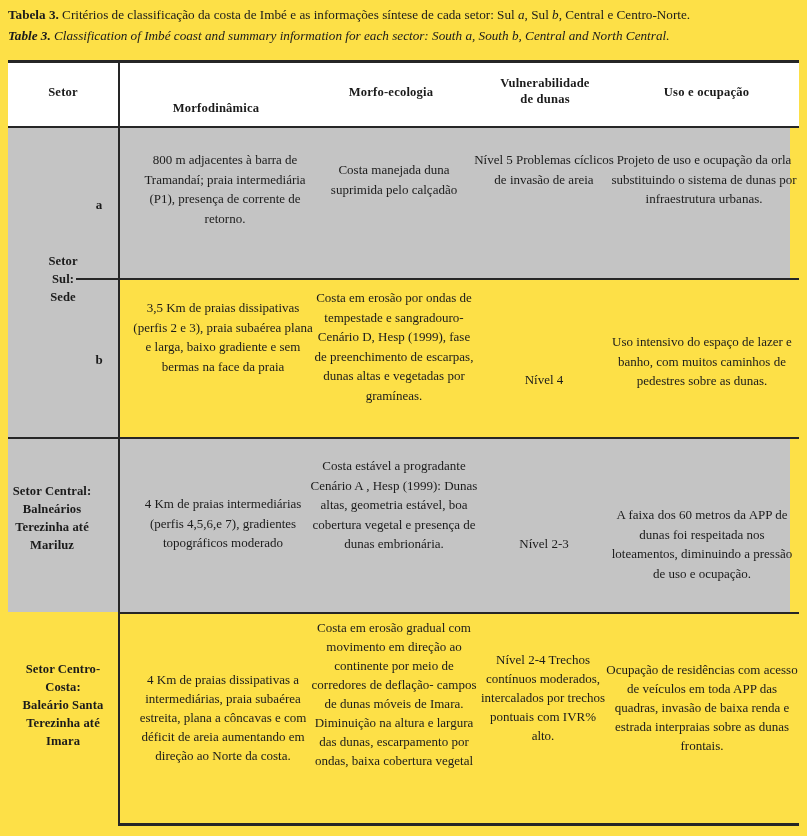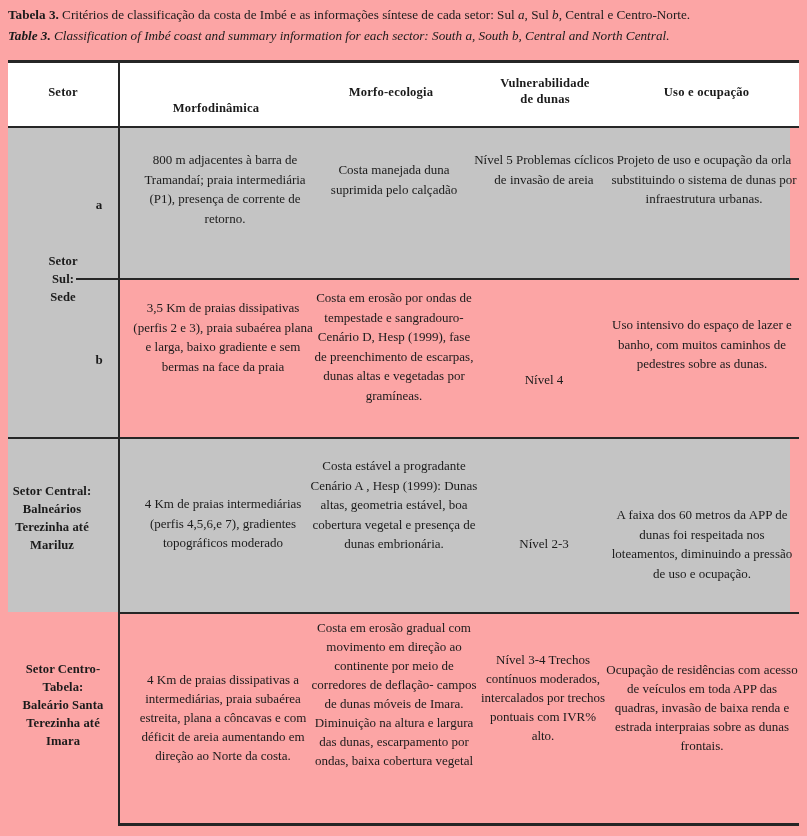--- a/index.html
+++ b/index.html
@@ -12,21 +12,21 @@
     height: 836px;
     font-family: "Liberation Serif", "DejaVu Serif", serif;
     color: #1b1b1b;
     overflow: hidden;
   }
 
   #page {
     position: relative;
     width: 807px;
     height: 836px;
-    background: #fca5a5;
+    background: #fde047;
   }
 
   
   .caption {
     position: absolute;
     left: 8px;
     top: 4px;
     width: 792px;
   }
   .cap-line {
@@ -163,39 +163,39 @@
     <div class="cell ab" style="left:72px; width:38px; top:135px;">a</div>
     <div class="cell" style="left:122px; width:190px; top:90px;">800 m adjacentes à barra de Tramandaí; praia intermediária (P1), presença de corrente de retorno.</div>
     <div class="cell" style="left:306px; width:160px; top:100px;">Costa manejada duna suprimida pelo calçadão</div>
     <div class="cell" style="left:466px; width:140px; top:90px;">Nível 5 Problemas cíclicos de invasão de areia</div>
     <div class="cell" style="left:602px; width:188px; top:90px;">Projeto de uso e ocupação da orla substituindo o sistema de dunas por infraestrutura urbanas.</div>
 
     <div class="cell ab" style="left:72px; width:38px; top:290px;">b</div>
     <div class="cell" style="left:122px; width:186px; top:238px;">3,5 Km de praias dissipativas (perfis 2 e 3), praia subaérea plana e larga, baixo gradiente e sem bermas na face da praia</div>
     <div class="cell" style="left:304px; width:164px; top:228px;">Costa em erosão por ondas de tempestade e sangradouro- Cenário D, Hesp (1999), fase de preenchimento de escarpas, dunas altas e vegetadas por gramíneas.</div>
     <div class="cell" style="left:466px; width:140px; top:310px;">Nível 4</div>
-    <div class="cell" style="left:598px; width:192px; top:255px;">Uso intensivo do espaço de lazer e banho, com muitos caminhos de pedestres sobre as dunas.</div>
+    <div class="cell" style="left:598px; width:192px; top:272px;">Uso intensivo do espaço de lazer e banho, com muitos caminhos de pedestres sobre as dunas.</div>
 
     <div class="cell sector" style="left:0px; width:88px; top:422px;">
       <div>Setor Central:</div>
       <div>Balneários</div>
       <div>Terezinha até</div>
       <div>Mariluz</div>
     </div>
     <div class="cell" style="left:122px; width:186px; top:434px;">4 Km de praias intermediárias (perfis 4,5,6,e 7), gradientes topográficos moderado</div>
     <div class="cell" style="left:302px; width:168px; top:396px;">Costa estável a progradante Cenário A ,  Hesp (1999): Dunas altas, geometria estável, boa cobertura vegetal e presença de dunas embrionária.</div>
     <div class="cell" style="left:466px; width:140px; top:474px;">Nível 2-3</div>
     <div class="cell" style="left:598px; width:192px; top:445px;">A faixa dos 60 metros da APP de dunas foi respeitada nos loteamentos, diminuindo a pressão de uso e ocupação.</div>
 
     <div class="cell sector" style="left:0px; width:110px; top:600px;">
       <div>Setor Centro-</div>
-      <div>Tabela:</div>
+      <div>Costa:</div>
       <div>Baleário Santa</div>
       <div>Terezinha até</div>
       <div>Imara</div>
     </div>
     <div class="cell narrow" style="left:122px; width:186px; top:610px;">4 Km de  praias dissipativas a intermediárias, praia subaérea estreita, plana a côncavas e com déficit de areia aumentando em direção ao Norte da costa.</div>
     <div class="cell narrow" style="left:300px; width:172px; top:558px;">Costa em erosão gradual com movimento em direção ao continente por meio de corredores de deflação- campos de dunas móveis de Imara. Diminuição na altura e largura das dunas, escarpamento por ondas, baixa cobertura vegetal</div>
-    <div class="cell narrow" style="left:470px; width:130px; top:590px;">Nível 3-4 Trechos contínuos moderados, intercalados por trechos pontuais com IVR% alto.</div>
+    <div class="cell narrow" style="left:470px; width:130px; top:590px;">Nível 2-4 Trechos contínuos moderados, intercalados por trechos pontuais com IVR% alto.</div>
     <div class="cell narrow" style="left:598px; width:192px; top:600px;">Ocupação de residências com acesso de veículos em toda APP das quadras, invasão de baixa renda e estrada interpraias sobre as dunas frontais.</div>
 
   </div>
 </div>
 
 </body></html>

